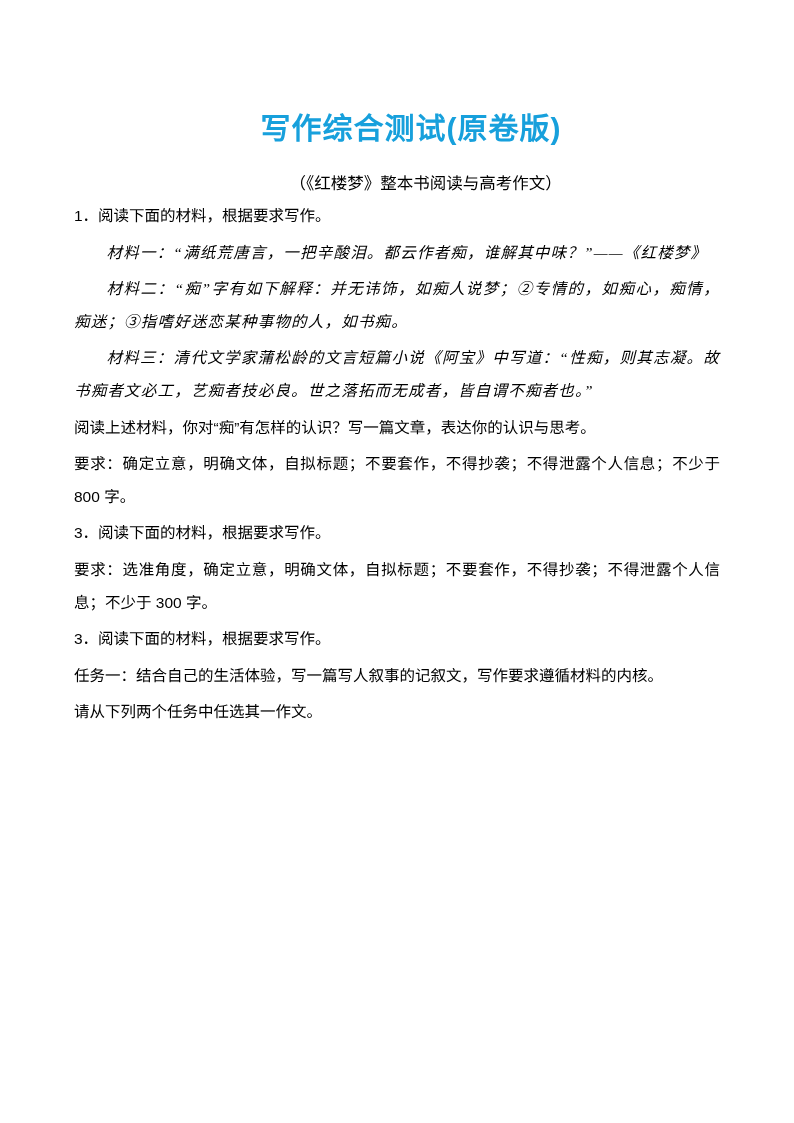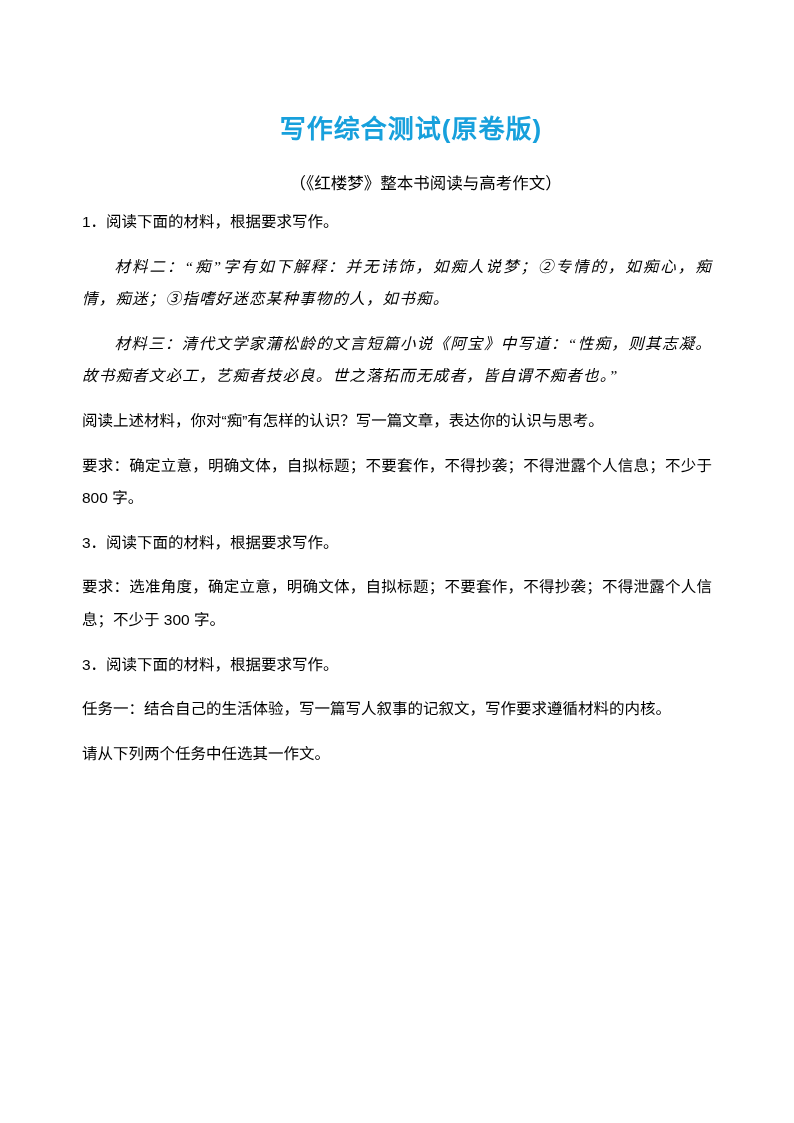--- a/index.html
+++ b/index.html
@@ -14,21 +14,21 @@
     margin: 0 auto;
     background: #ffffff;
     overflow: hidden;
     box-sizing: border-box;
     font-family: "Liberation Sans", sans-serif;
     color: #000000;
   }
   .doc-title {
     margin: 112px 0 0 0;
     text-align: center;
-    font-size: 26px;
+    font-size: 30px;
     line-height: 34px;
     font-weight: bold;
     letter-spacing: 1px;
     font-family: "Liberation Sans", sans-serif;
     padding-left: 28px;
   }
   .doc-subtitle {
     margin: 26px 0 0 12px;
     text-align: center;
     font-size: 16.5px;
@@ -36,21 +36,21 @@
     font-weight: normal;
     color: #000000;
     font-family: "Liberation Sans", sans-serif;
     padding-left: 45px;
   }
   .content {
     margin: 6px 0 0 0;
     padding: 0 70px;
   }
   .content p {
-    margin: 12px;
+    margin: 4px;
     font-size: 15.5px;
     line-height: 32.6px;
     text-align: justify;
     text-justify: inter-ideograph;
   }
   .p-item {
     font-family: "Liberation Sans", sans-serif;
   }
   .p-plain {
     font-family: "Liberation Sans", sans-serif;
@@ -66,20 +66,21 @@
 <body>
 
 <div class="page">
 
   <h1 class="doc-title" style="color: rgb(23, 160, 220);">写作综合测试(原卷版)</h1>
 
   <h2 class="doc-subtitle">（《红楼梦》整本书阅读与高考作文）</h2>
 
   <div class="content">
     <p class="p-item">1．阅读下面的材料，根据要求写作。</p>
+    <p class="p-kai">材料一：“满纸荒唐言，一把辛酸泪。都云作者痴，谁解其中味？”——《红楼梦》</p>
     <p class="p-kai">材料二：“痴”字有如下解释：并无讳饰，如痴人说梦；②专情的，如痴心，痴情，痴迷；③指嗜好迷恋某种事物的人，如书痴。</p>
     <p class="p-kai">材料三：清代文学家蒲松龄的文言短篇小说《阿宝》中写道：“性痴，则其志凝。故书痴者文必工，艺痴者技必良。世之落拓而无成者，皆自谓不痴者也。”</p>
     <p class="p-plain">阅读上述材料，你对“痴”有怎样的认识？写一篇文章，表达你的认识与思考。</p>
     <p class="p-plain">要求：确定立意，明确文体，自拟标题；不要套作，不得抄袭；不得泄露个人信息；不少于 800 字。</p>
     <p class="p-item">3．阅读下面的材料，根据要求写作。</p>
     <p class="p-plain">要求：选准角度，确定立意，明确文体，自拟标题；不要套作，不得抄袭；不得泄露个人信息；不少于 300 字。</p>
     <p class="p-item">3．阅读下面的材料，根据要求写作。</p>
     <p class="p-plain">任务一：结合自己的生活体验，写一篇写人叙事的记叙文，写作要求遵循材料的内核。</p>
     <p class="p-plain">请从下列两个任务中任选其一作文。</p>
   </div>

